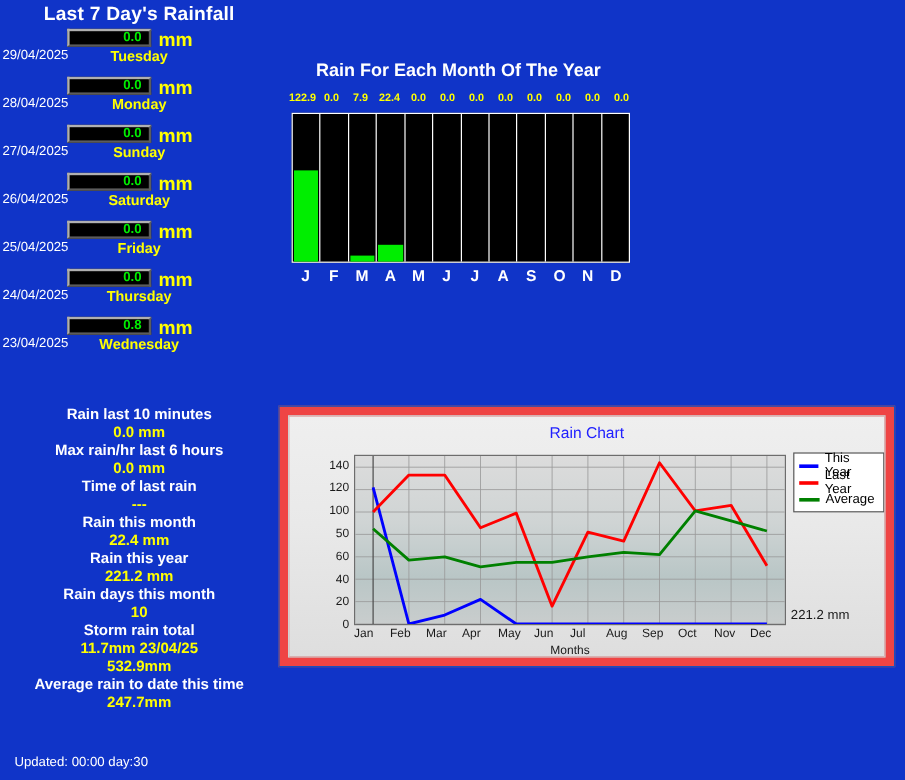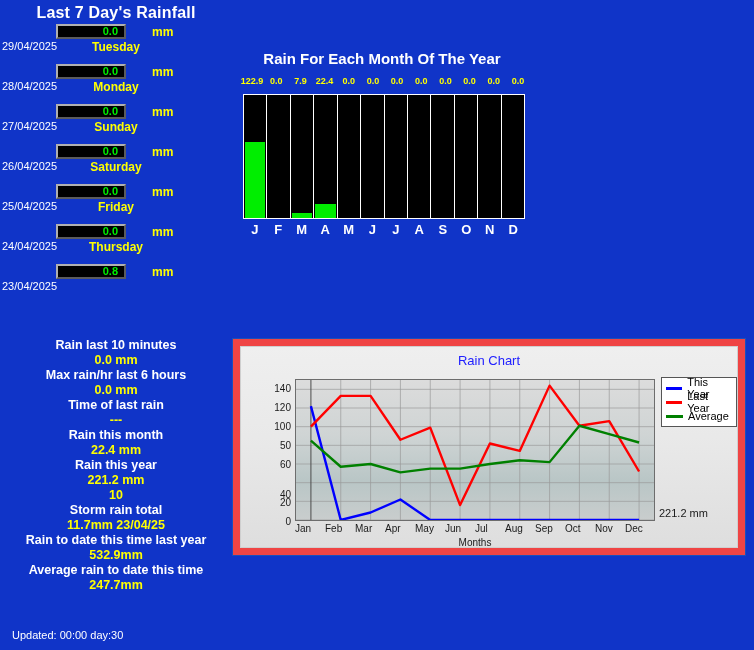--- a/index.html
+++ b/index.html
@@ -24,21 +24,21 @@
   .day-box{
     position:absolute;left:56px;top:0px;width:70px;height:15px;
     background:#000000;border:2px outset #b0b0b0;
     box-sizing:border-box;
     color:#00ee00;font-family:"Liberation Sans", sans-serif;
     font-size:11px;font-weight:bold;text-align:right;
     padding-right:6px;line-height:11px;
   }
   .day-unit{
     position:absolute;left:132px;top:1px;color:#ffff00;
-    font-size:12px;font-weight:bold;margin-left:20px;
+    font-size:16px;font-weight:bold;
   }
   .day-name{
     position:absolute;left:0;top:16px;width:232px;text-align:center;
     color:#ffff00;font-size:12px;font-weight:bold;
   }
   
   #stats{position:absolute;left:0;top:338px;width:232px;}
   .stat-label{
     width:232px;text-align:center;color:#ffffff;
     font-size:12.5px;font-weight:bold;line-height:15px;
@@ -159,38 +159,39 @@
       <div class="day-row" style="top: 224px;">
         <div class="day-box">0.0</div>
         <div class="day-date">24/04/2025</div>
         <div class="day-unit">mm</div>
         <div class="day-name">Thursday</div>
       </div>
       <div class="day-row" style="top: 264px;">
         <div class="day-box">0.8</div>
         <div class="day-date">23/04/2025</div>
         <div class="day-unit">mm</div>
+        <div class="day-name">Wednesday</div>
       </div>
     </div>
 
   <div id="stats">
       <div class="stat-label">Rain last 10 minutes</div>
       <div class="stat-value">0.0 mm</div>
       <div class="stat-label">Max rain/hr last 6 hours</div>
       <div class="stat-value">0.0 mm</div>
       <div class="stat-label">Time of last rain</div>
       <div class="stat-value">---</div>
       <div class="stat-label">Rain this month</div>
       <div class="stat-value">22.4 mm</div>
       <div class="stat-label">Rain this year</div>
       <div class="stat-value">221.2 mm</div>
+      <div class="stat-label">Rain days this month</div>
       <div class="stat-value">10</div>
       <div class="stat-label">Storm rain total</div>
       <div class="stat-value">11.7mm 23/04/25</div>
-      <div class="stat-label">Rain to date this time last year</div>
       <div class="stat-value">532.9mm</div>
       <div class="stat-label">Average rain to date this time</div>
       <div class="stat-value">247.7mm</div>
     </div>
   <div id="updated">Updated: 00:00 day:30</div>
 </div>
 
 <div id="month-panel">
   <div id="month-title">Rain For Each Month Of The Year</div>
   <div id="month-values">
@@ -260,21 +261,21 @@
       <div class="ml">D</div>
     </div>
 </div>
 
 <div id="rainchart-panel">
   <div id="rainchart-inner">
     <div id="rainchart-title">Rain Chart</div>
     <div id="ylabels">
         <div class="ytick" style="top: 142px;">0</div>
         <div class="ytick" style="top: 123.067px;">20</div>
-        <div class="ytick" style="top: 104.133px; margin-top: 11px;">40</div>
+        <div class="ytick" style="top: 104.133px;">40</div>
         <div class="ytick" style="top: 85.2px;">60</div>
         <div class="ytick" style="top: 66.2667px;">50</div>
         <div class="ytick" style="top: 47.3333px;">100</div>
         <div class="ytick" style="top: 28.4px;">120</div>
         <div class="ytick" style="top: 9.46667px;">140</div>
       </div>
     <div id="plot-area">
       <svg id="plot-svg" viewBox="0 0 360 142" preserveAspectRatio="none">
           <line x1="0" x2="360" y1="142" y2="142" stroke="#9a9a9a" stroke-width="0.7"></line>
           <line x1="0" x2="360" y1="123.06666666666666" y2="123.06666666666666" stroke="#9a9a9a" stroke-width="0.7"></line>

